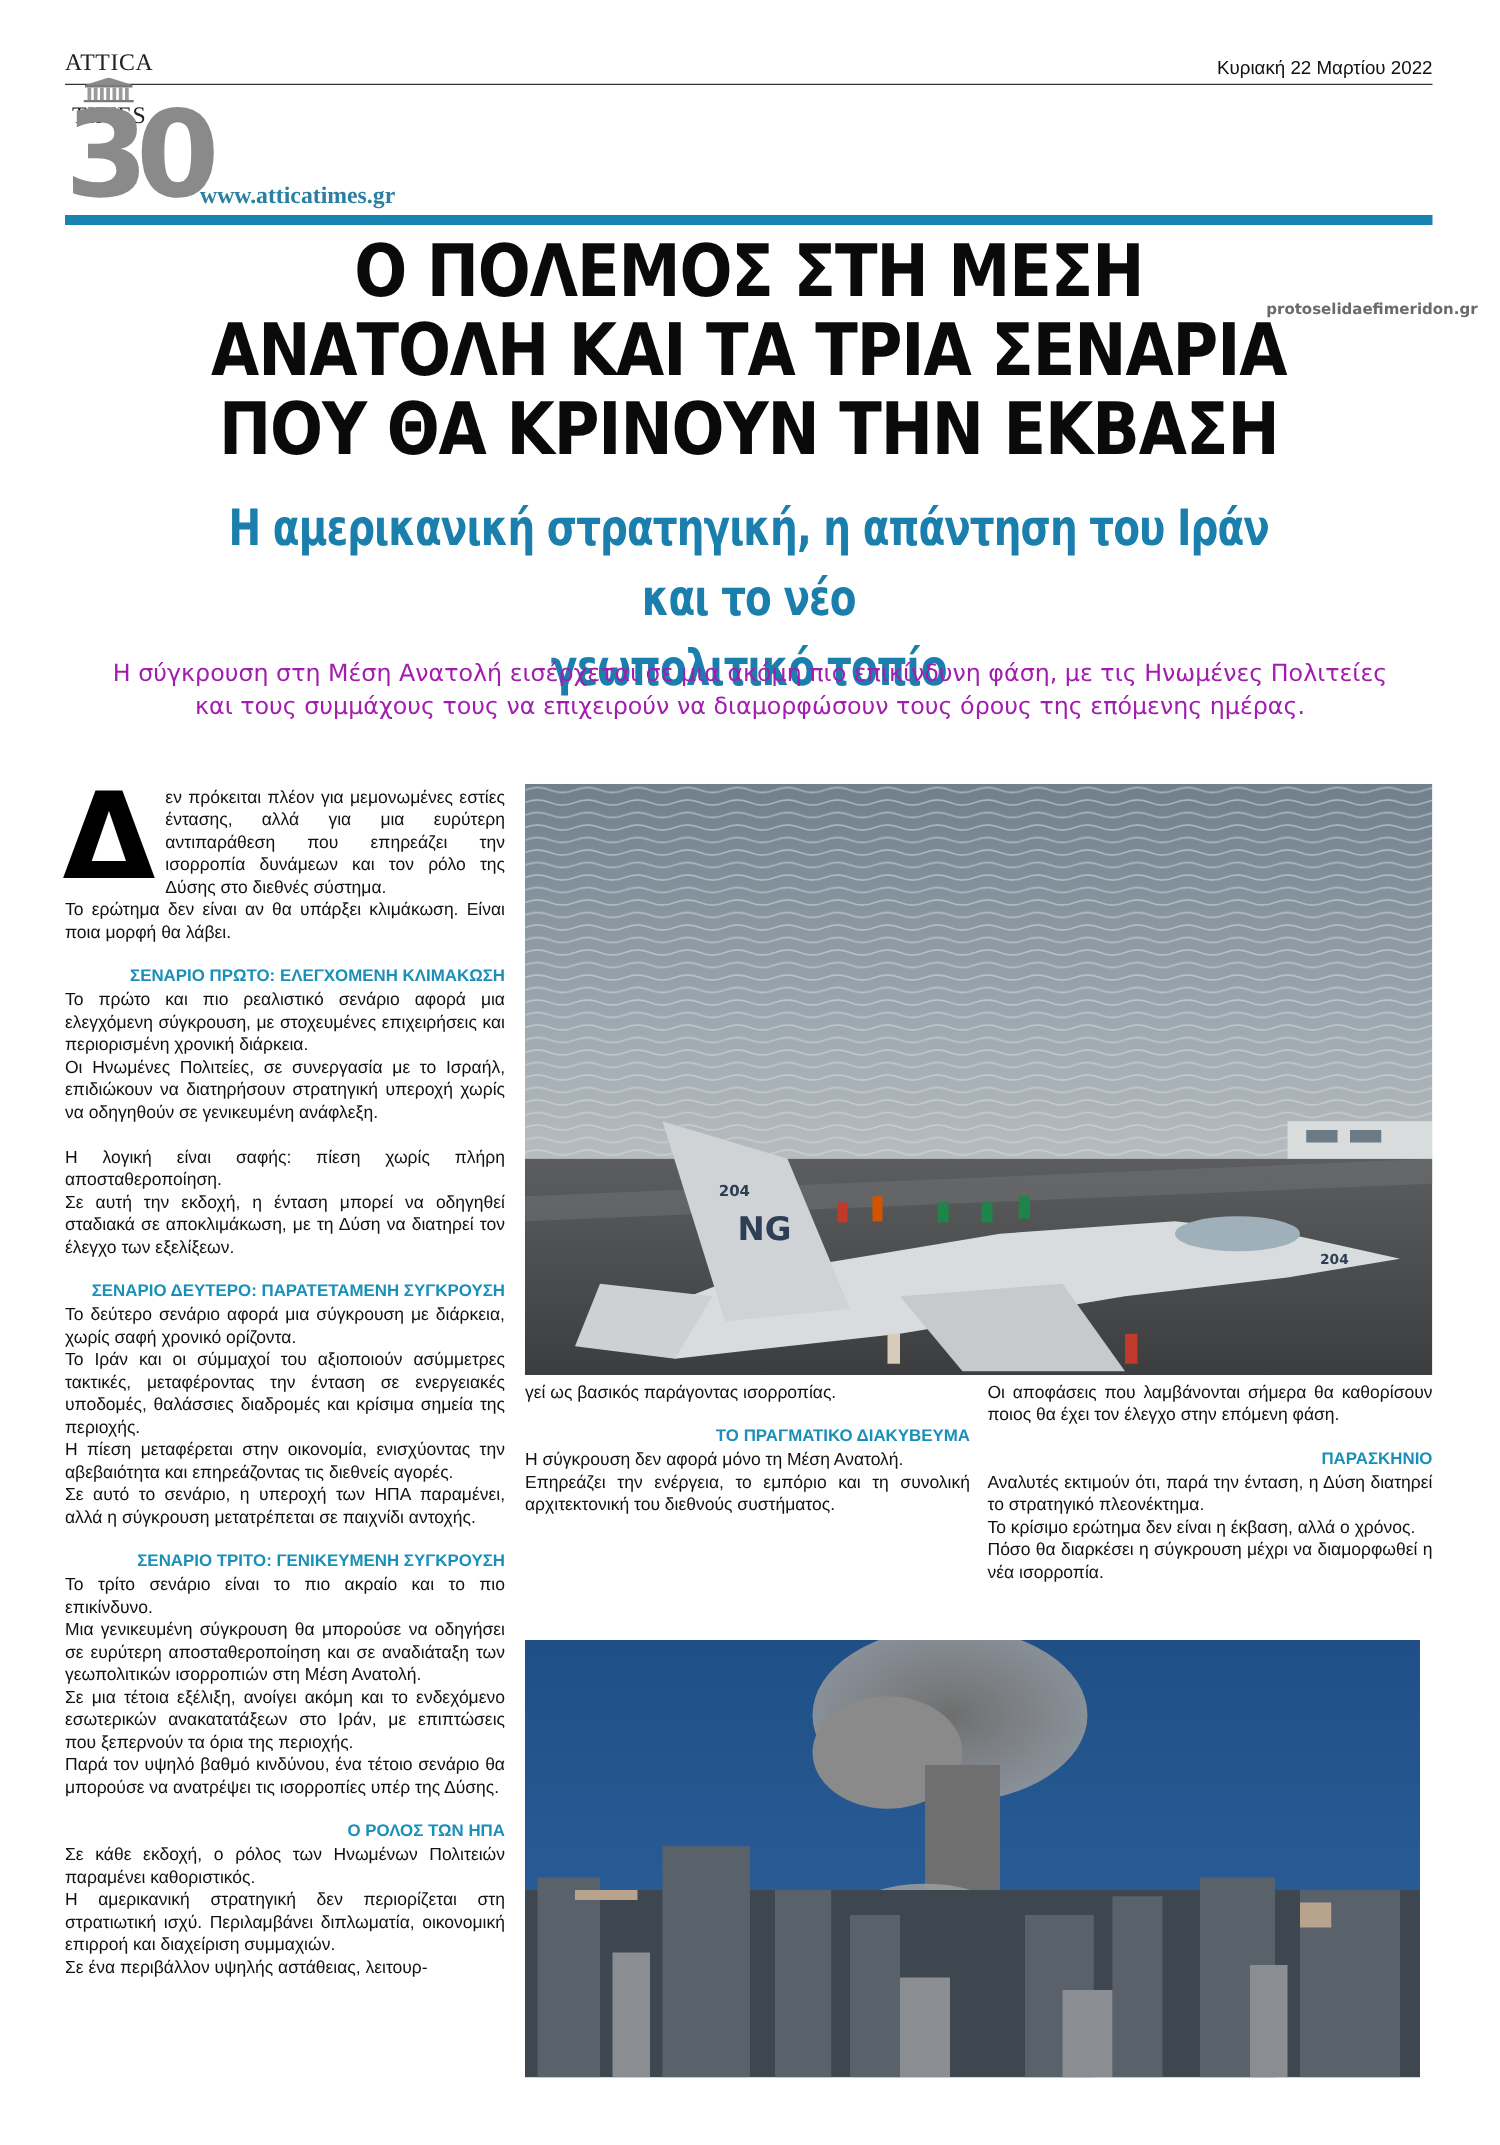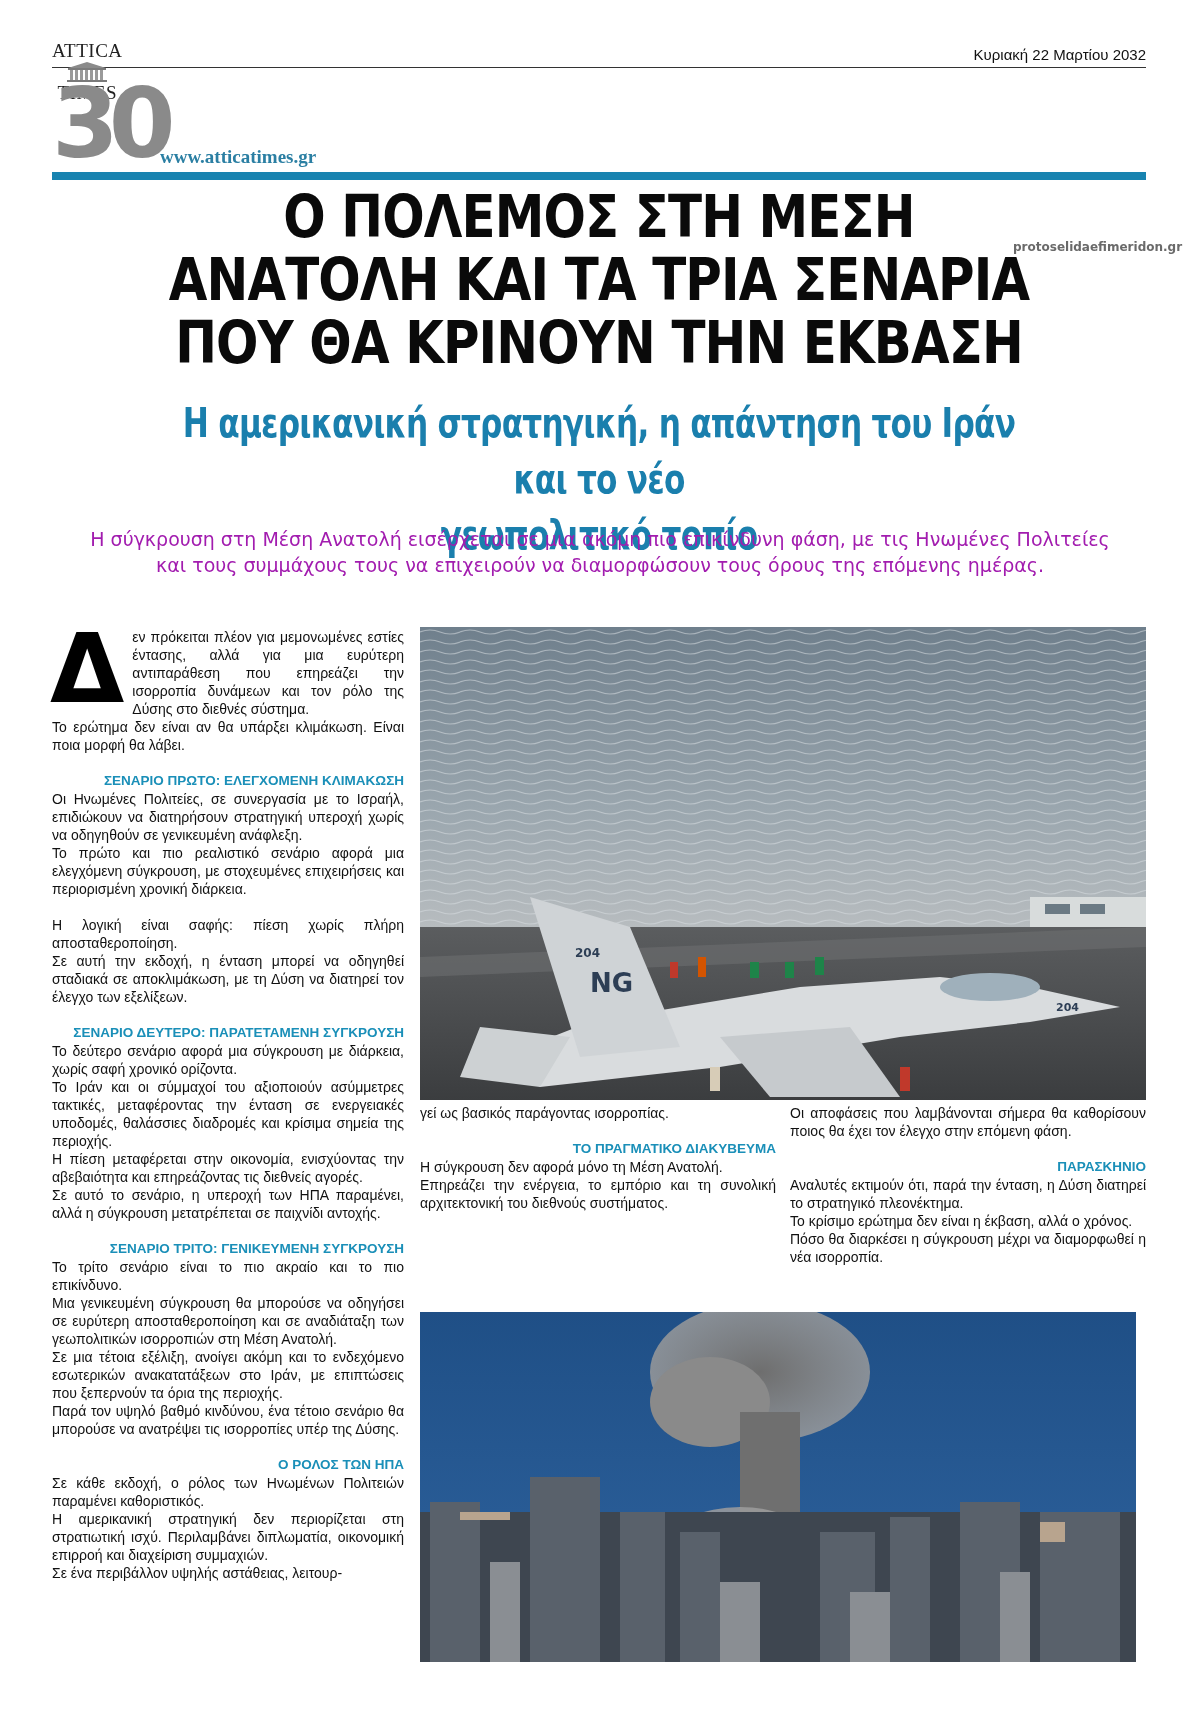--- a/index.html
+++ b/index.html
@@ -60,21 +60,21 @@
             <rect x="19" y="8" width="3" height="10"></rect>
           <rect x="24" y="8" width="3" height="10"></rect>
             <rect x="29" y="8" width="3" height="10"></rect>
           <rect x="34" y="8" width="3" height="10"></rect>
         </g>
         <rect x="1" y="18" width="40" height="2" fill="#7a7a7a"></rect>
       </svg>
     </span>
     <span>TIMES</span>
   </div>
-  <div class="date">Κυριακή 22 Μαρτίου 2032</div>
+  <div class="date">Κυριακή 22 Μαρτίου 2022</div>
 </header>
 
 <div class="pagenum">30</div>
 <div class="site">www.atticatimes.gr</div>
 <div class="rule"></div>
 
 <h1 class="headline">
   <div>Ο ΠΟΛΕΜΟΣ ΣΤΗ ΜΕΣΗ</div>
   <div>ΑΝΑΤΟΛΗ ΚΑΙ ΤΑ ΤΡΙΑ ΣΕΝΑΡΙΑ</div>
   <div>ΠΟΥ ΘΑ ΚΡΙΝΟΥΝ ΤΗΝ ΕΚΒΑΣΗ</div>
@@ -87,22 +87,22 @@
 </h2>
 
 <p class="lede">Η σύγκρουση στη Μέση Ανατολή εισέρχεται σε μια ακόμη πιο επικίνδυνη φάση, με τις Ηνωμένες Πολιτείες και τους συμμάχους τους να επιχειρούν να διαμορφώσουν τους όρους της επόμενης ημέρας.</p>
 
 <div class="col col1">
   <span class="dropcap">Δ</span>
   <p>εν πρόκειται πλέον για μεμονωμένες εστίες έντασης, αλλά για μια ευρύτερη αντιπαράθεση που επηρεάζει την ισορροπία δυνάμεων και τον ρόλο της Δύσης στο διεθνές σύστημα.</p>
   <p>Το ερώτημα δεν είναι αν θα υπάρξει κλιμάκωση. Είναι ποια μορφή θα λάβει.</p>
   <div class="gap"></div>
   <h3>ΣΕΝΑΡΙΟ ΠΡΩΤΟ: ΕΛΕΓΧΟΜΕΝΗ ΚΛΙΜΑΚΩΣΗ</h3>
+  <p>Το πρώτο και πιο ρεαλιστικό σενάριο αφορά μια ελεγχόμενη σύγκρουση, με στοχευμένες επιχειρήσεις και περιορισμένη χρονική διάρκεια.</p>
   <p>Οι Ηνωμένες Πολιτείες, σε συνεργασία με το Ισραήλ, επιδιώκουν να διατηρήσουν στρατηγική υπεροχή χωρίς να οδηγηθούν σε γενικευμένη ανάφλεξη.</p>
-  <p>Το πρώτο και πιο ρεαλιστικό σενάριο αφορά μια ελεγχόμενη σύγκρουση, με στοχευμένες επιχειρήσεις και περιορισμένη χρονική διάρκεια.</p>
   <div class="gap"></div>
   <p>Η λογική είναι σαφής: πίεση χωρίς πλήρη αποσταθεροποίηση.</p>
   <p>Σε αυτή την εκδοχή, η ένταση μπορεί να οδηγηθεί σταδιακά σε αποκλιμάκωση, με τη Δύση να διατηρεί τον έλεγχο των εξελίξεων.</p>
   <div class="gap"></div>
   <h3>ΣΕΝΑΡΙΟ ΔΕΥΤΕΡΟ: ΠΑΡΑΤΕΤΑΜΕΝΗ ΣΥΓΚΡΟΥΣΗ</h3>
   <p>Το δεύτερο σενάριο αφορά μια σύγκρουση με διάρκεια, χωρίς σαφή χρονικό ορίζοντα.</p>
   <p>Το Ιράν και οι σύμμαχοί του αξιοποιούν ασύμμετρες τακτικές, μεταφέροντας την ένταση σε ενεργειακές υποδομές, θαλάσσιες διαδρομές και κρίσιμα σημεία της περιοχής.</p>
   <p>Η πίεση μεταφέρεται στην οικονομία, ενισχύοντας την αβεβαιότητα και επηρεάζοντας τις διεθνείς αγορές.</p>
   <p>Σε αυτό το σενάριο, η υπεροχή των ΗΠΑ παραμένει, αλλά η σύγκρουση μετατρέπεται σε παιχνίδι αντοχής.</p>
   <div class="gap"></div>

